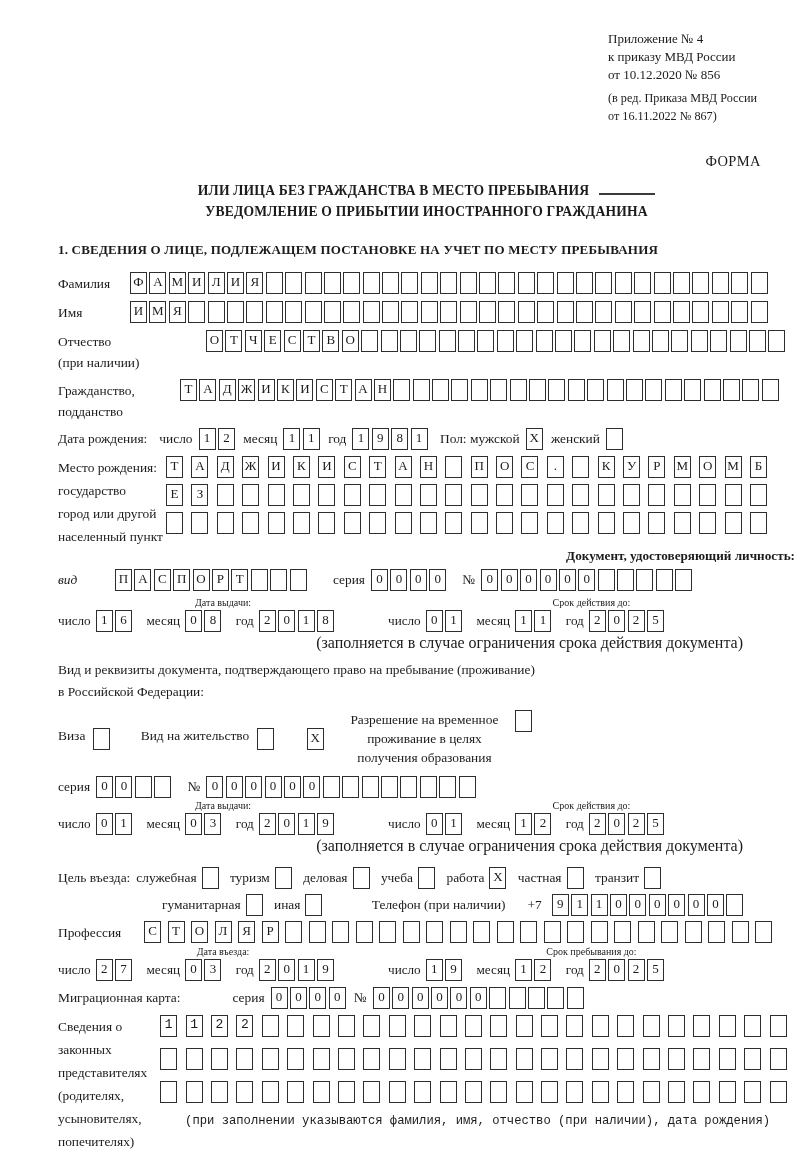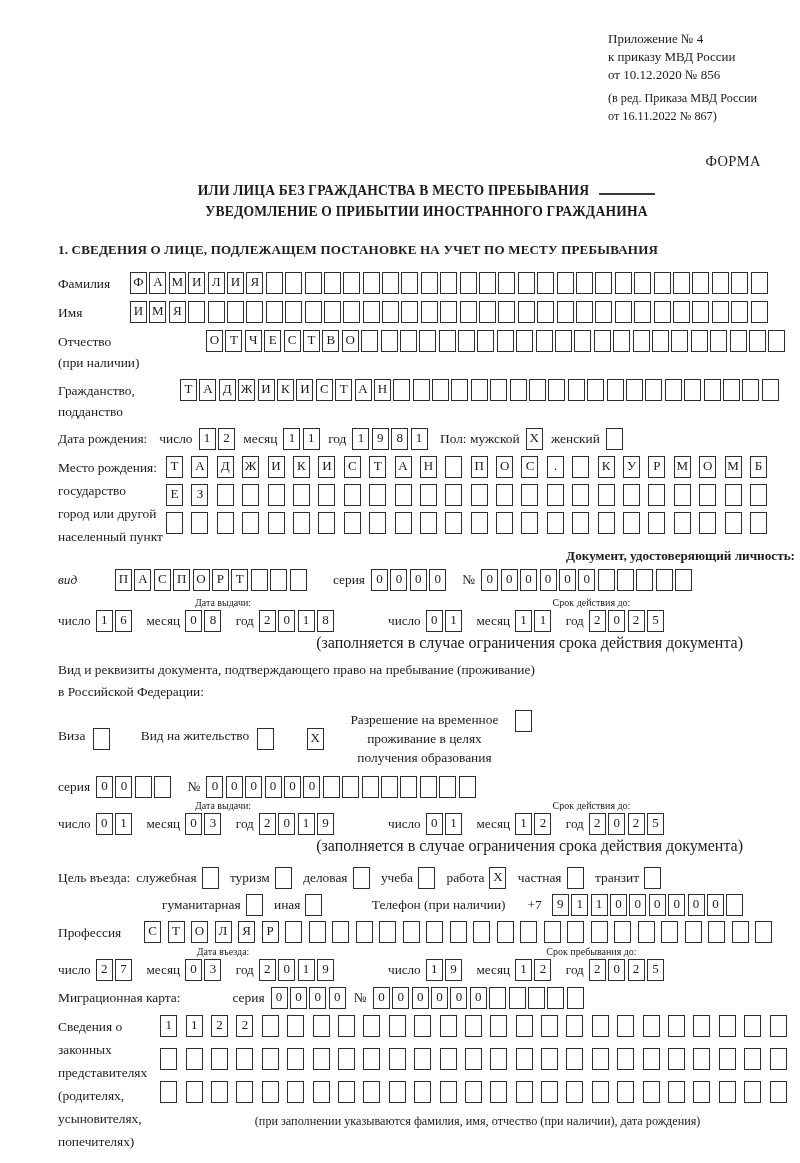--- a/index.html
+++ b/index.html
@@ -319,21 +319,21 @@
 
   <div class="reps">
     <span class="lblcol">
       <span style="display:block;">Сведения о</span>
       <span style="display:block;">законных</span>
       <span style="display:block;">представителях</span>
       <span style="display:block;font-family:Liberation Serif, serif;">(родителях,</span>
       <span style="display:block;">усыновителях,</span>
       <span style="display:block;">попечителях)</span>
     </span>
-    <span class="stack wide repsr" style="flex:1;">
+    <span class="stack wide repsr" style="flex:1;font-family:Liberation Mono, monospace;">
       <span class="cells"><span class="cell">1</span><span class="cell">1</span><span class="cell">2</span><span class="cell">2</span><span class="cell"></span><span class="cell"></span><span class="cell"></span><span class="cell"></span><span class="cell"></span><span class="cell"></span><span class="cell"></span><span class="cell"></span><span class="cell"></span><span class="cell"></span><span class="cell"></span><span class="cell"></span><span class="cell"></span><span class="cell"></span><span class="cell"></span><span class="cell"></span><span class="cell"></span><span class="cell"></span><span class="cell"></span><span class="cell"></span><span class="cell"></span></span>
       <span class="cells"><span class="cell"></span><span class="cell"></span><span class="cell"></span><span class="cell"></span><span class="cell"></span><span class="cell"></span><span class="cell"></span><span class="cell"></span><span class="cell"></span><span class="cell"></span><span class="cell"></span><span class="cell"></span><span class="cell"></span><span class="cell"></span><span class="cell"></span><span class="cell"></span><span class="cell"></span><span class="cell"></span><span class="cell"></span><span class="cell"></span><span class="cell"></span><span class="cell"></span><span class="cell"></span><span class="cell"></span><span class="cell"></span></span>
       <span class="cells"><span class="cell"></span><span class="cell"></span><span class="cell"></span><span class="cell"></span><span class="cell"></span><span class="cell"></span><span class="cell"></span><span class="cell"></span><span class="cell"></span><span class="cell"></span><span class="cell"></span><span class="cell"></span><span class="cell"></span><span class="cell"></span><span class="cell"></span><span class="cell"></span><span class="cell"></span><span class="cell"></span><span class="cell"></span><span class="cell"></span><span class="cell"></span><span class="cell"></span><span class="cell"></span><span class="cell"></span><span class="cell"></span></span>
       <span class="repnote" style="display:block;">(при заполнении указываются фамилия, имя, отчество (при наличии), дата рождения)</span>
     </span>
   </div>
 
 </div>
 
 </body></html>

